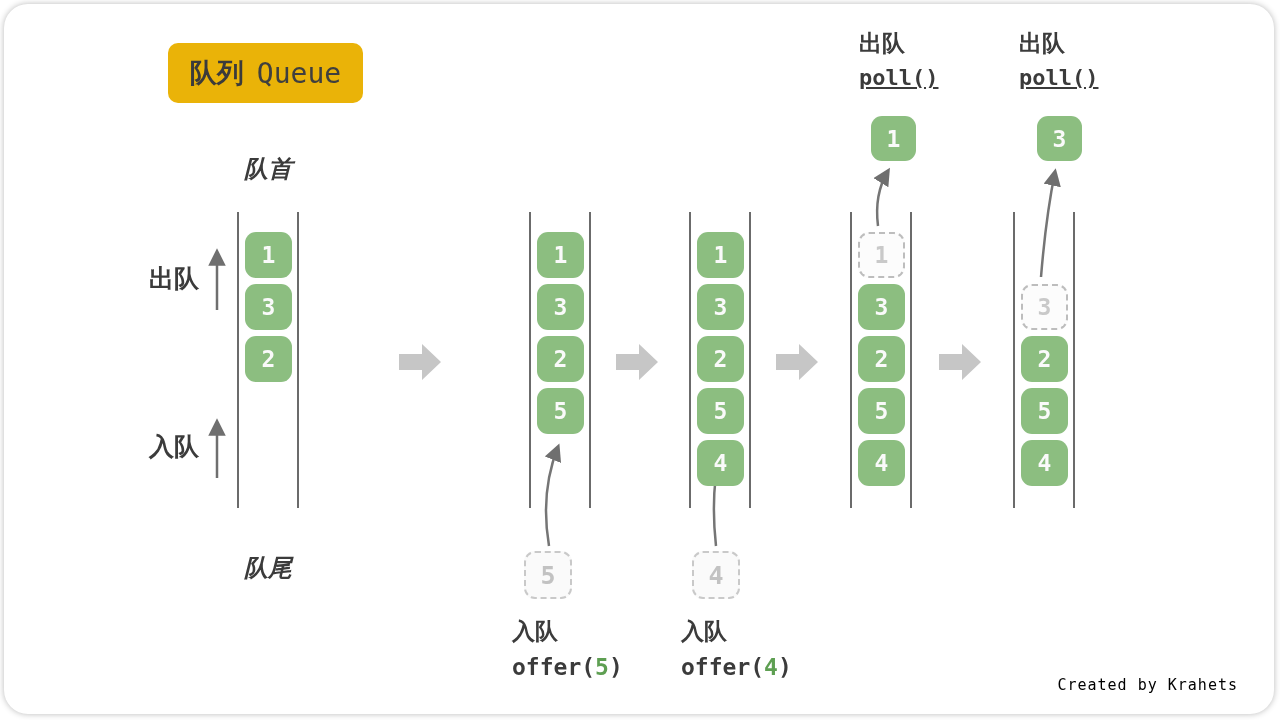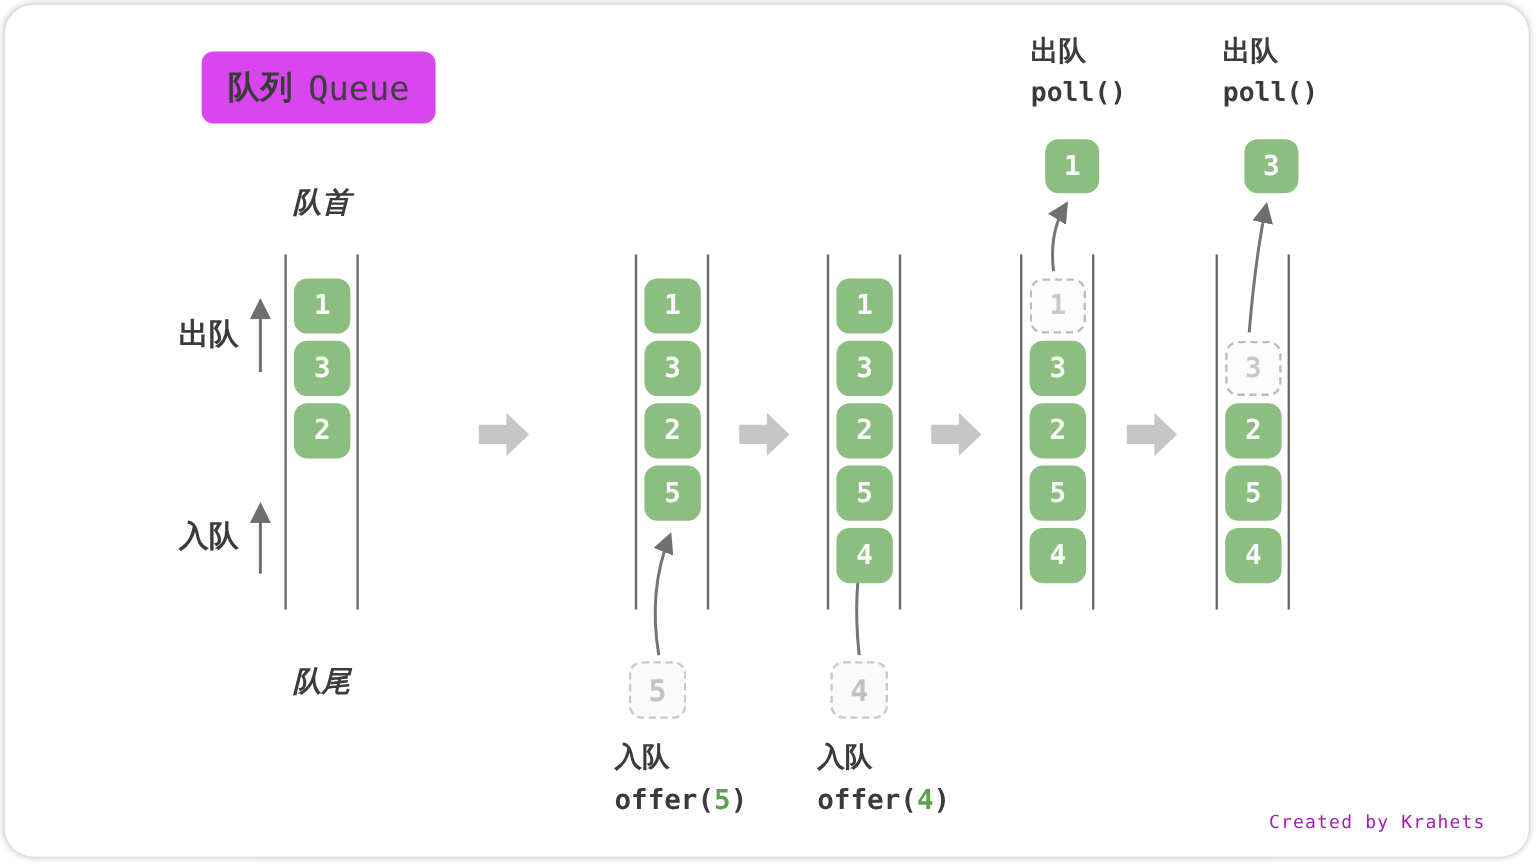--- a/index.html
+++ b/index.html
@@ -10,21 +10,21 @@
     position: absolute; left: 4px; top: 4px; width: 1270px; height: 710px;
     background: #ffffff; border-radius: 24px;
     box-shadow: 0 0 6px rgba(0,0,0,0.28);
   }
 
   .layer { position: absolute; left: 0; top: 0; width: 1280px; height: 720px; pointer-events: none; }
 
   
   .badge {
     position: absolute; left: 168px; top: 43px; width: 195px; height: 60px;
-    background: #d946ef; border-radius: 10px;
+    background: #eab308; border-radius: 10px;
     display: flex; align-items: center; justify-content: center; gap: 13px;
   }
   .badge-zh { font-size: 27px; font-weight: 700; color: #3b3b3b; }
   .badge-en { font-family: "DejaVu Sans Mono", "Liberation Mono", monospace;
               font-size: 28px; font-weight: 400; color: #3f3f3f; }
 
   
   .zh-label { position: absolute; color: #3b3b3b; font-weight: 700; font-size: 24px; line-height: 1; }
   .lbl-front   { left: 244px; top: 157px; font-style: italic; }
   .lbl-rear    { left: 244px; top: 556px; font-style: italic; }
@@ -75,34 +75,34 @@
     display: flex; align-items: center; justify-content: center;
   }
   .pend-2 { left: 524px; top: 551px; }
   .pend-3 { left: 692px; top: 551px; }
 
   
   .qheader { position: absolute; top: 32px; }
   .qh-4 { left: 859px; } .qh-5 { left: 1019px; }
   .qheader .zh { font-size: 23px; font-weight: 700; color: #3b3b3b; line-height: 1; }
   .qheader .code { margin-top: 12px; font-family: "DejaVu Sans Mono", "Liberation Mono", monospace;
-                   font-size: 22px; font-weight: 600; color: #3b3b3b; line-height: 1; }
+                   font-size: 22px; font-weight: 600; color: #3b3b3b; line-height: 1; text-decoration: underline; }
 
   
   .caption { position: absolute; top: 620px; }
   .cap-2 { left: 512px; } .cap-3 { left: 681px; }
   .caption .zh { font-size: 23px; font-weight: 700; color: #3b3b3b; line-height: 1; }
   .caption .code { margin-top: 13px; font-family: "DejaVu Sans Mono", "Liberation Mono", monospace;
                    font-size: 23px; font-weight: 700; color: #3b3b3b; line-height: 1; }
   .caption .code .arg { color: #5e9f52; }
 
   .watermark {
     position: absolute; right: 42px; top: 676px;
     font-family: "DejaVu Sans Mono", "Liberation Mono", monospace;
-    font-size: 15px; color: #a21caf; letter-spacing: 1px; margin-left: 40px;
+    font-size: 15px; color: #000000; letter-spacing: 1px; margin-left: 40px;
   }
 </style>
 </head>
 <body>
 
 <div class="card"></div>
 
 <svg class="layer" viewBox="0 0 1280 720">
   <defs>
     <marker id="ah" markerWidth="9" markerHeight="9" refX="5.5" refY="3.5" orient="auto">

